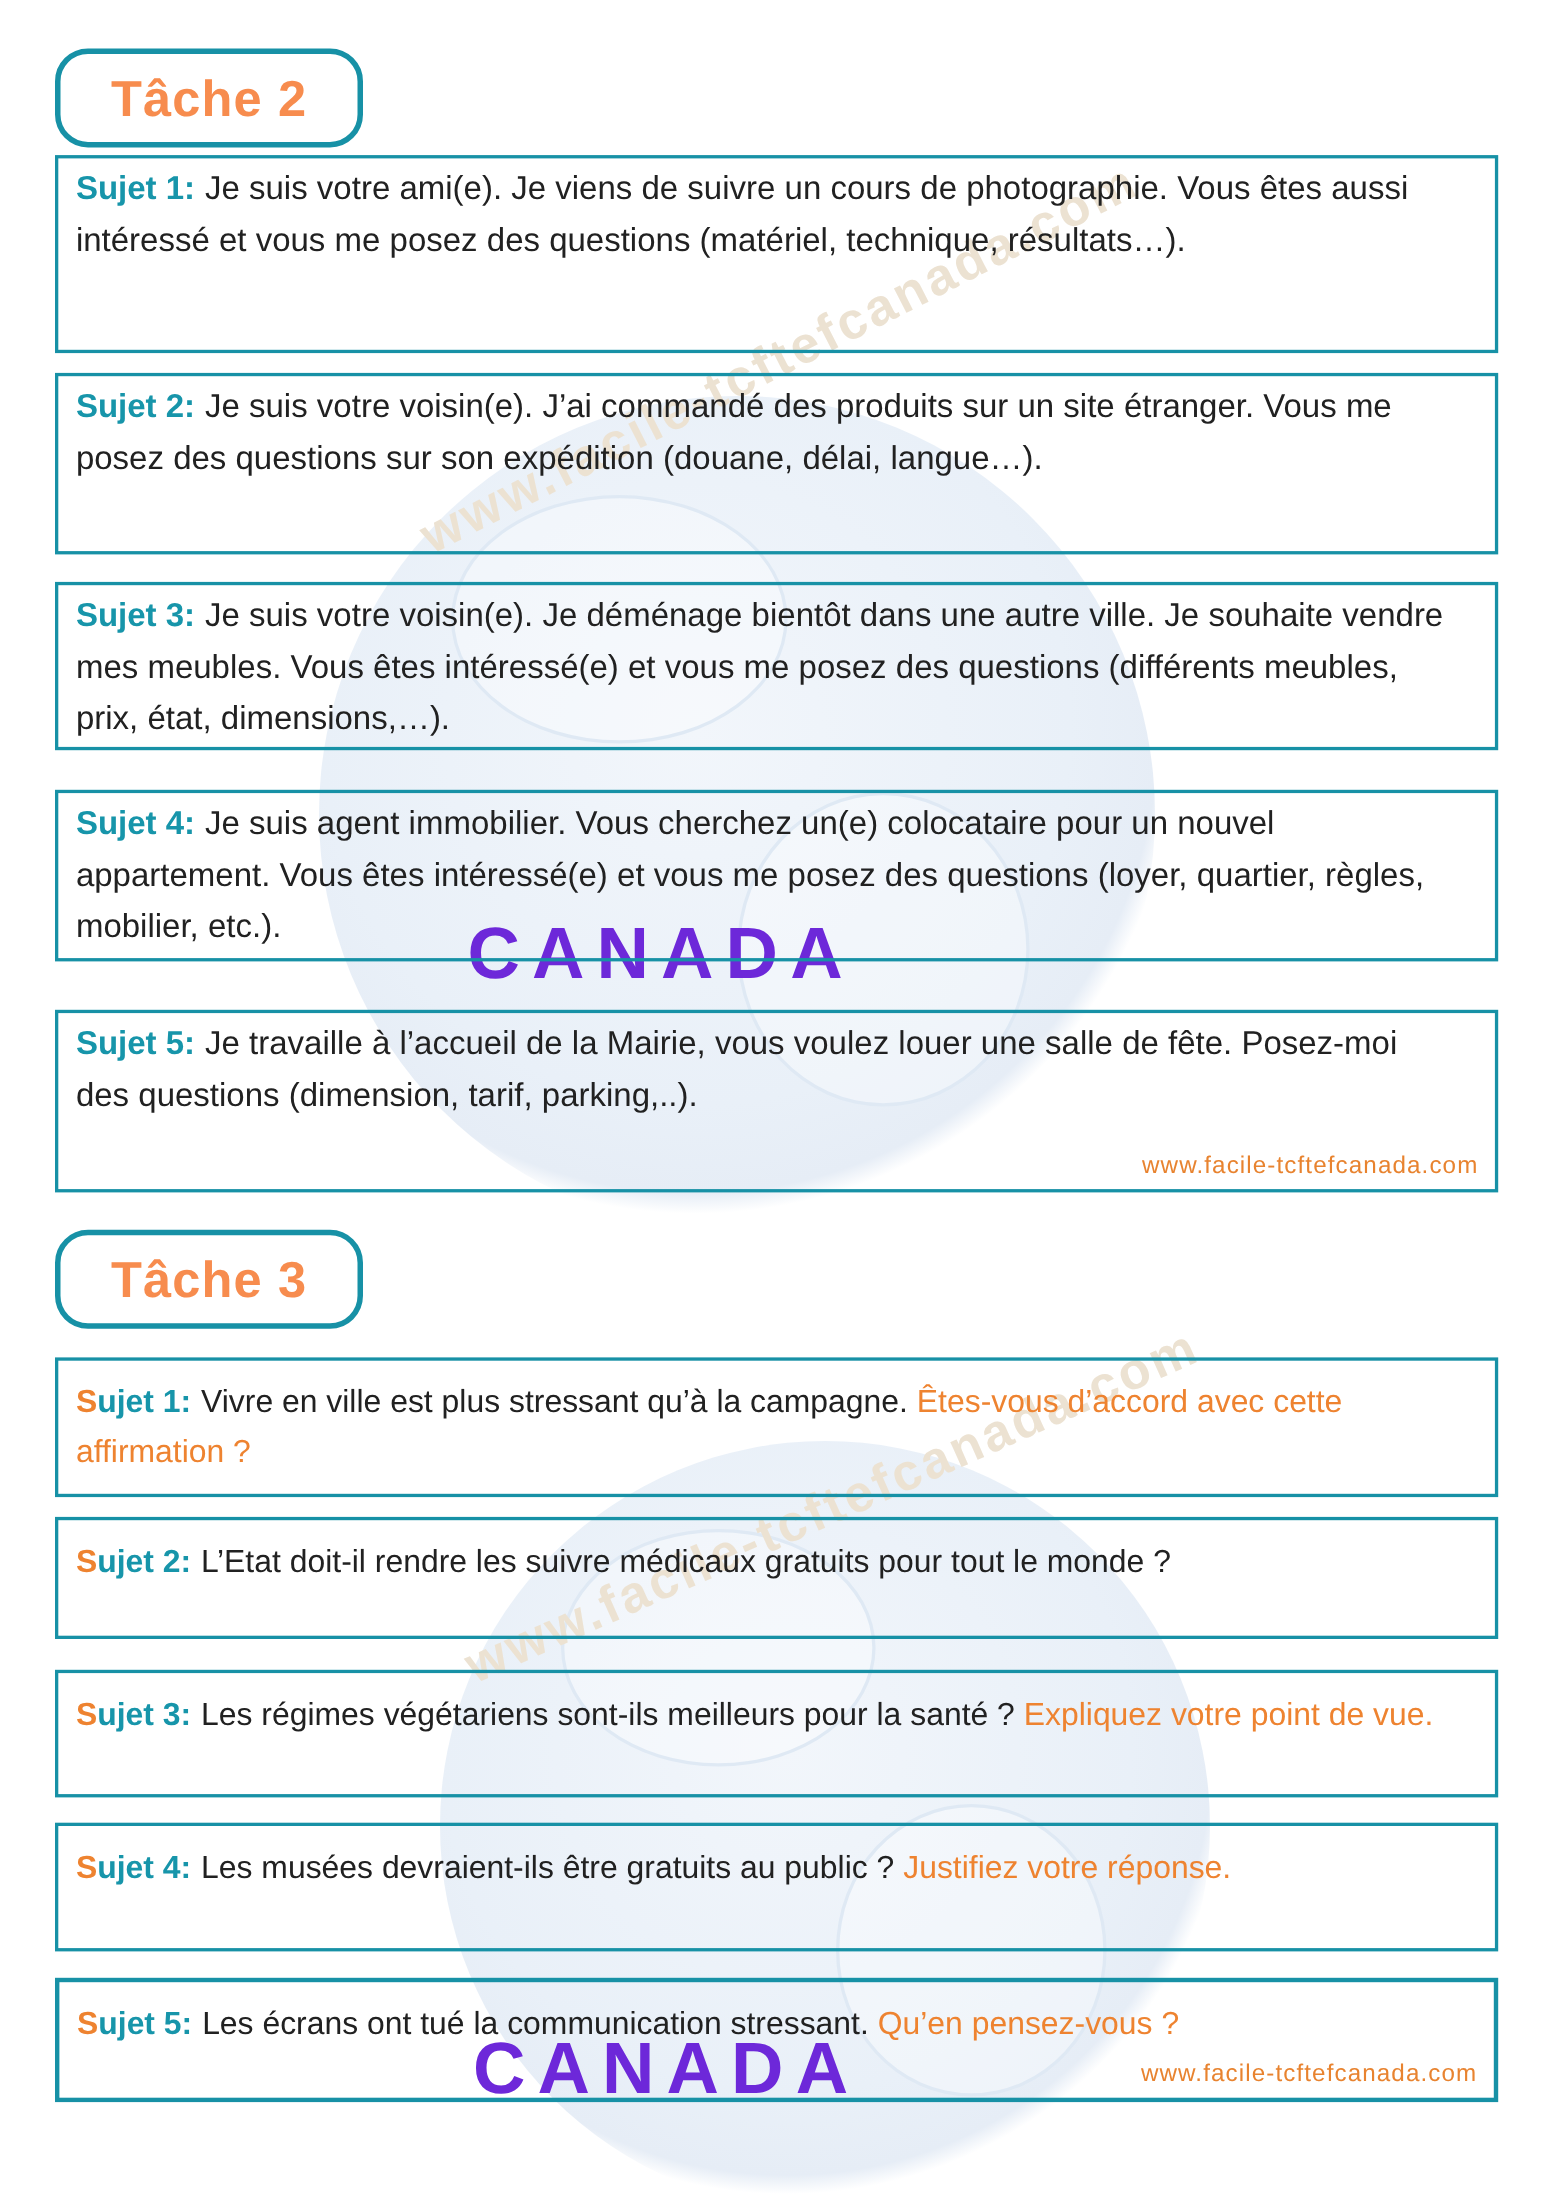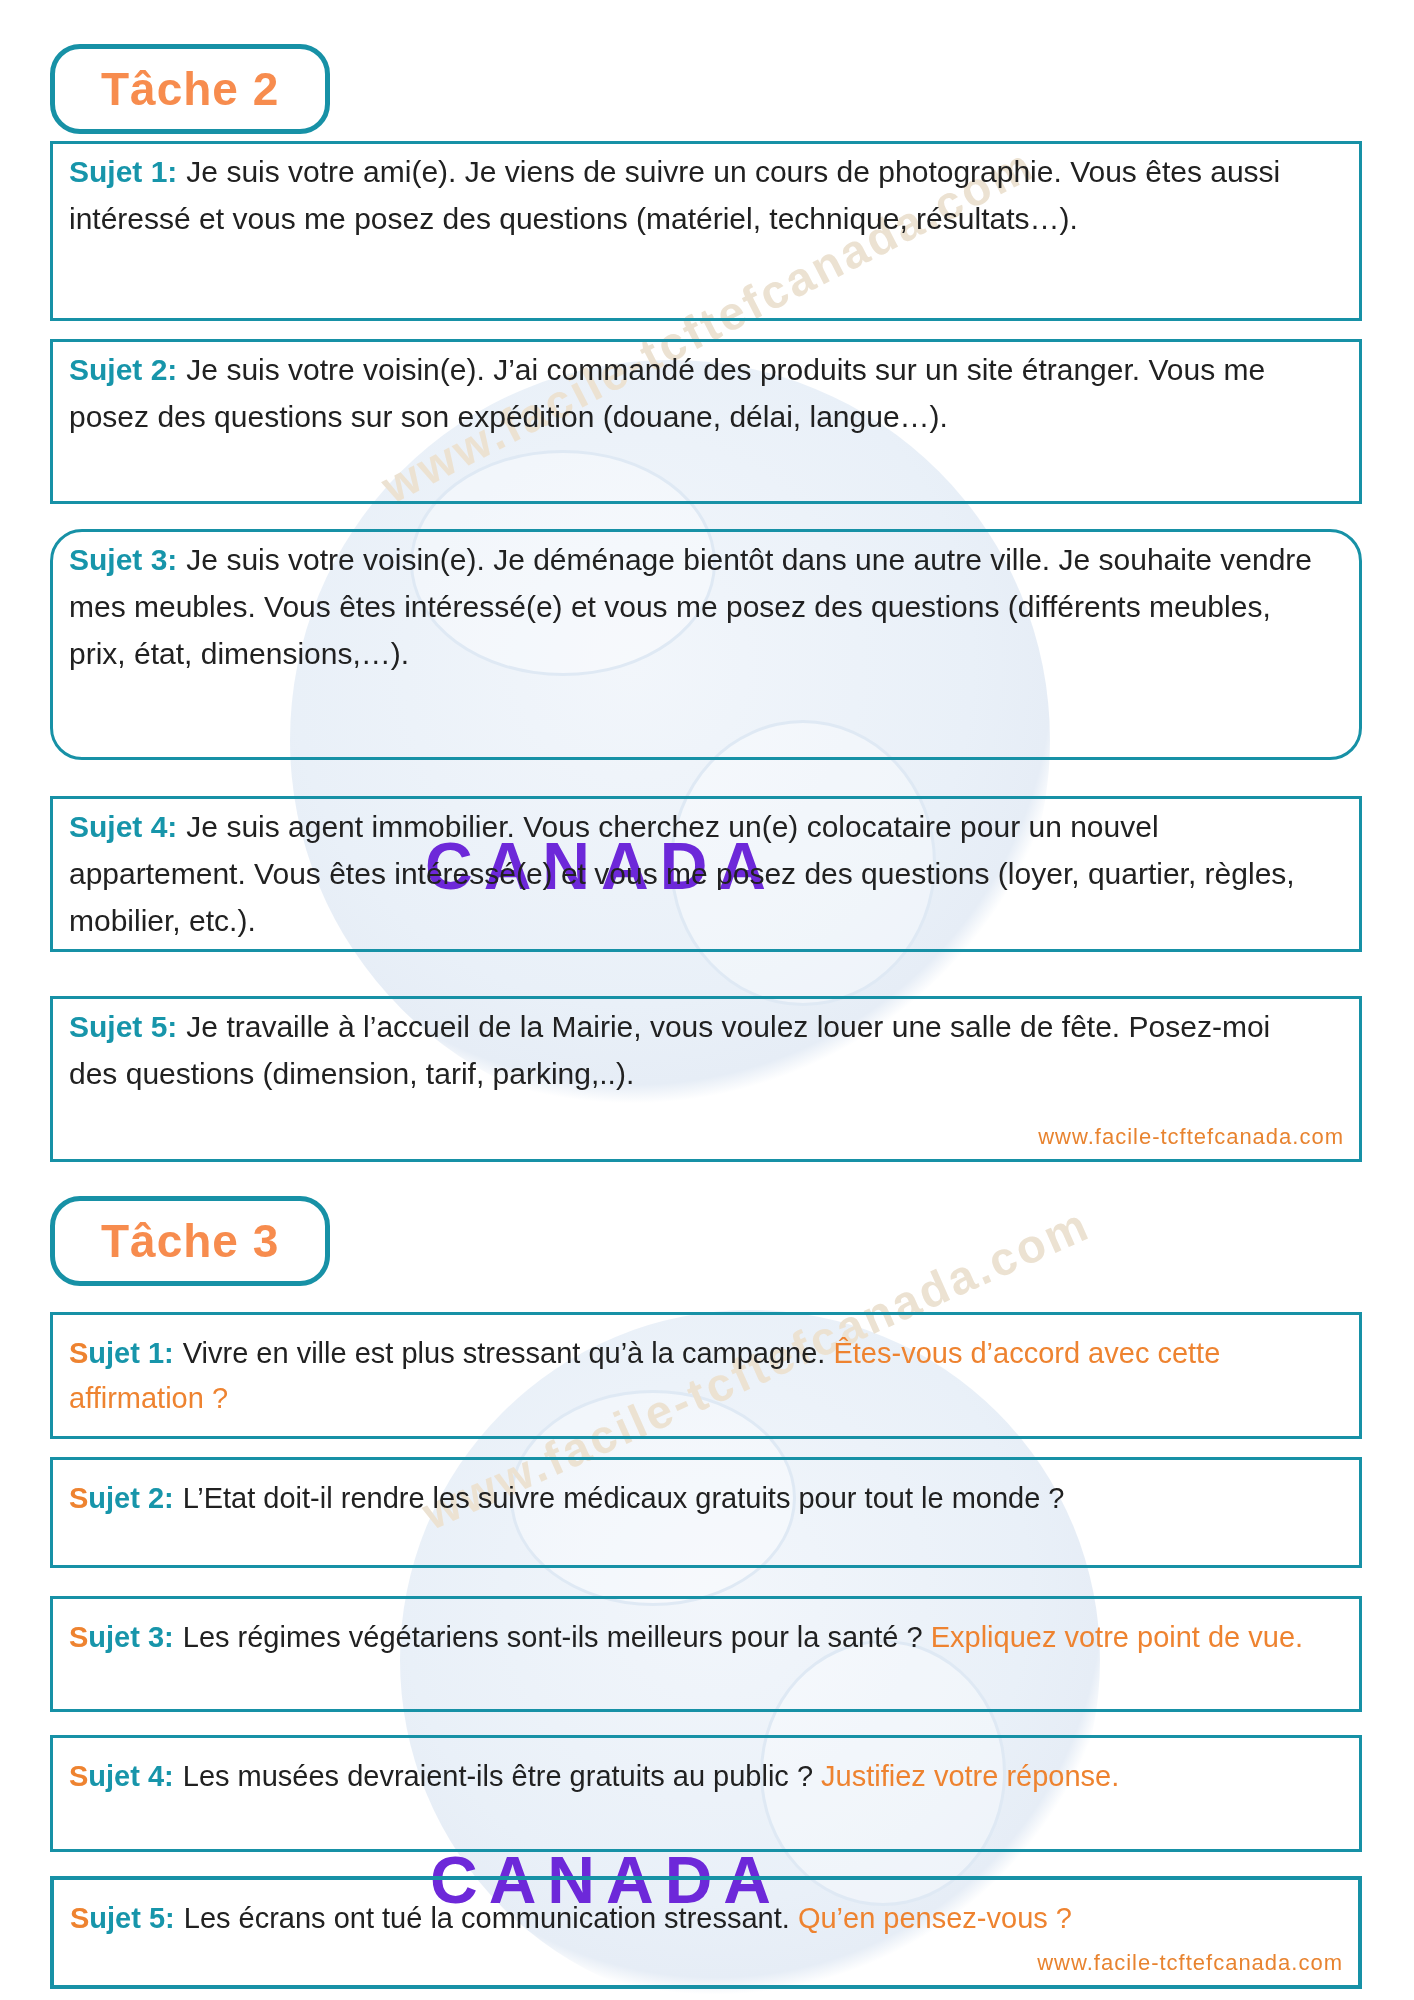--- a/index.html
+++ b/index.html
@@ -66,21 +66,21 @@
   .lbl{font-weight:700;color:#1795AA;margin-right:9px;}
   .lbl .pfx{color:#EE8330;}
   .hl{color:#EE8330;}
   .footer-url{
     position:absolute;right:15px;bottom:9px;
     font-size:22px;letter-spacing:1px;color:#E8832F;
   }
   
   .t2b1{margin-top:7px;height:180px;}
   .t2b2{margin-top:18px;height:165px;}
-  .t2b3{margin-top:25px;height:231px;border-radius:32px;}
+  .t2b3{margin-top:25px;height:153px;}
   .t2b4{margin-top:36px;height:156px;}
   .t2b5{margin-top:44px;height:166px;}
   .t3b1{margin-top:26px;height:127px;}
   .t3b2{margin-top:18px;height:111px;}
   .t3b3{margin-top:28px;height:116px;}
   .t3b4{margin-top:23px;height:117px;}
   .t3b5{margin-top:24px;height:113px;border-width:4px;}
 </style>
 </head>
 <body>

